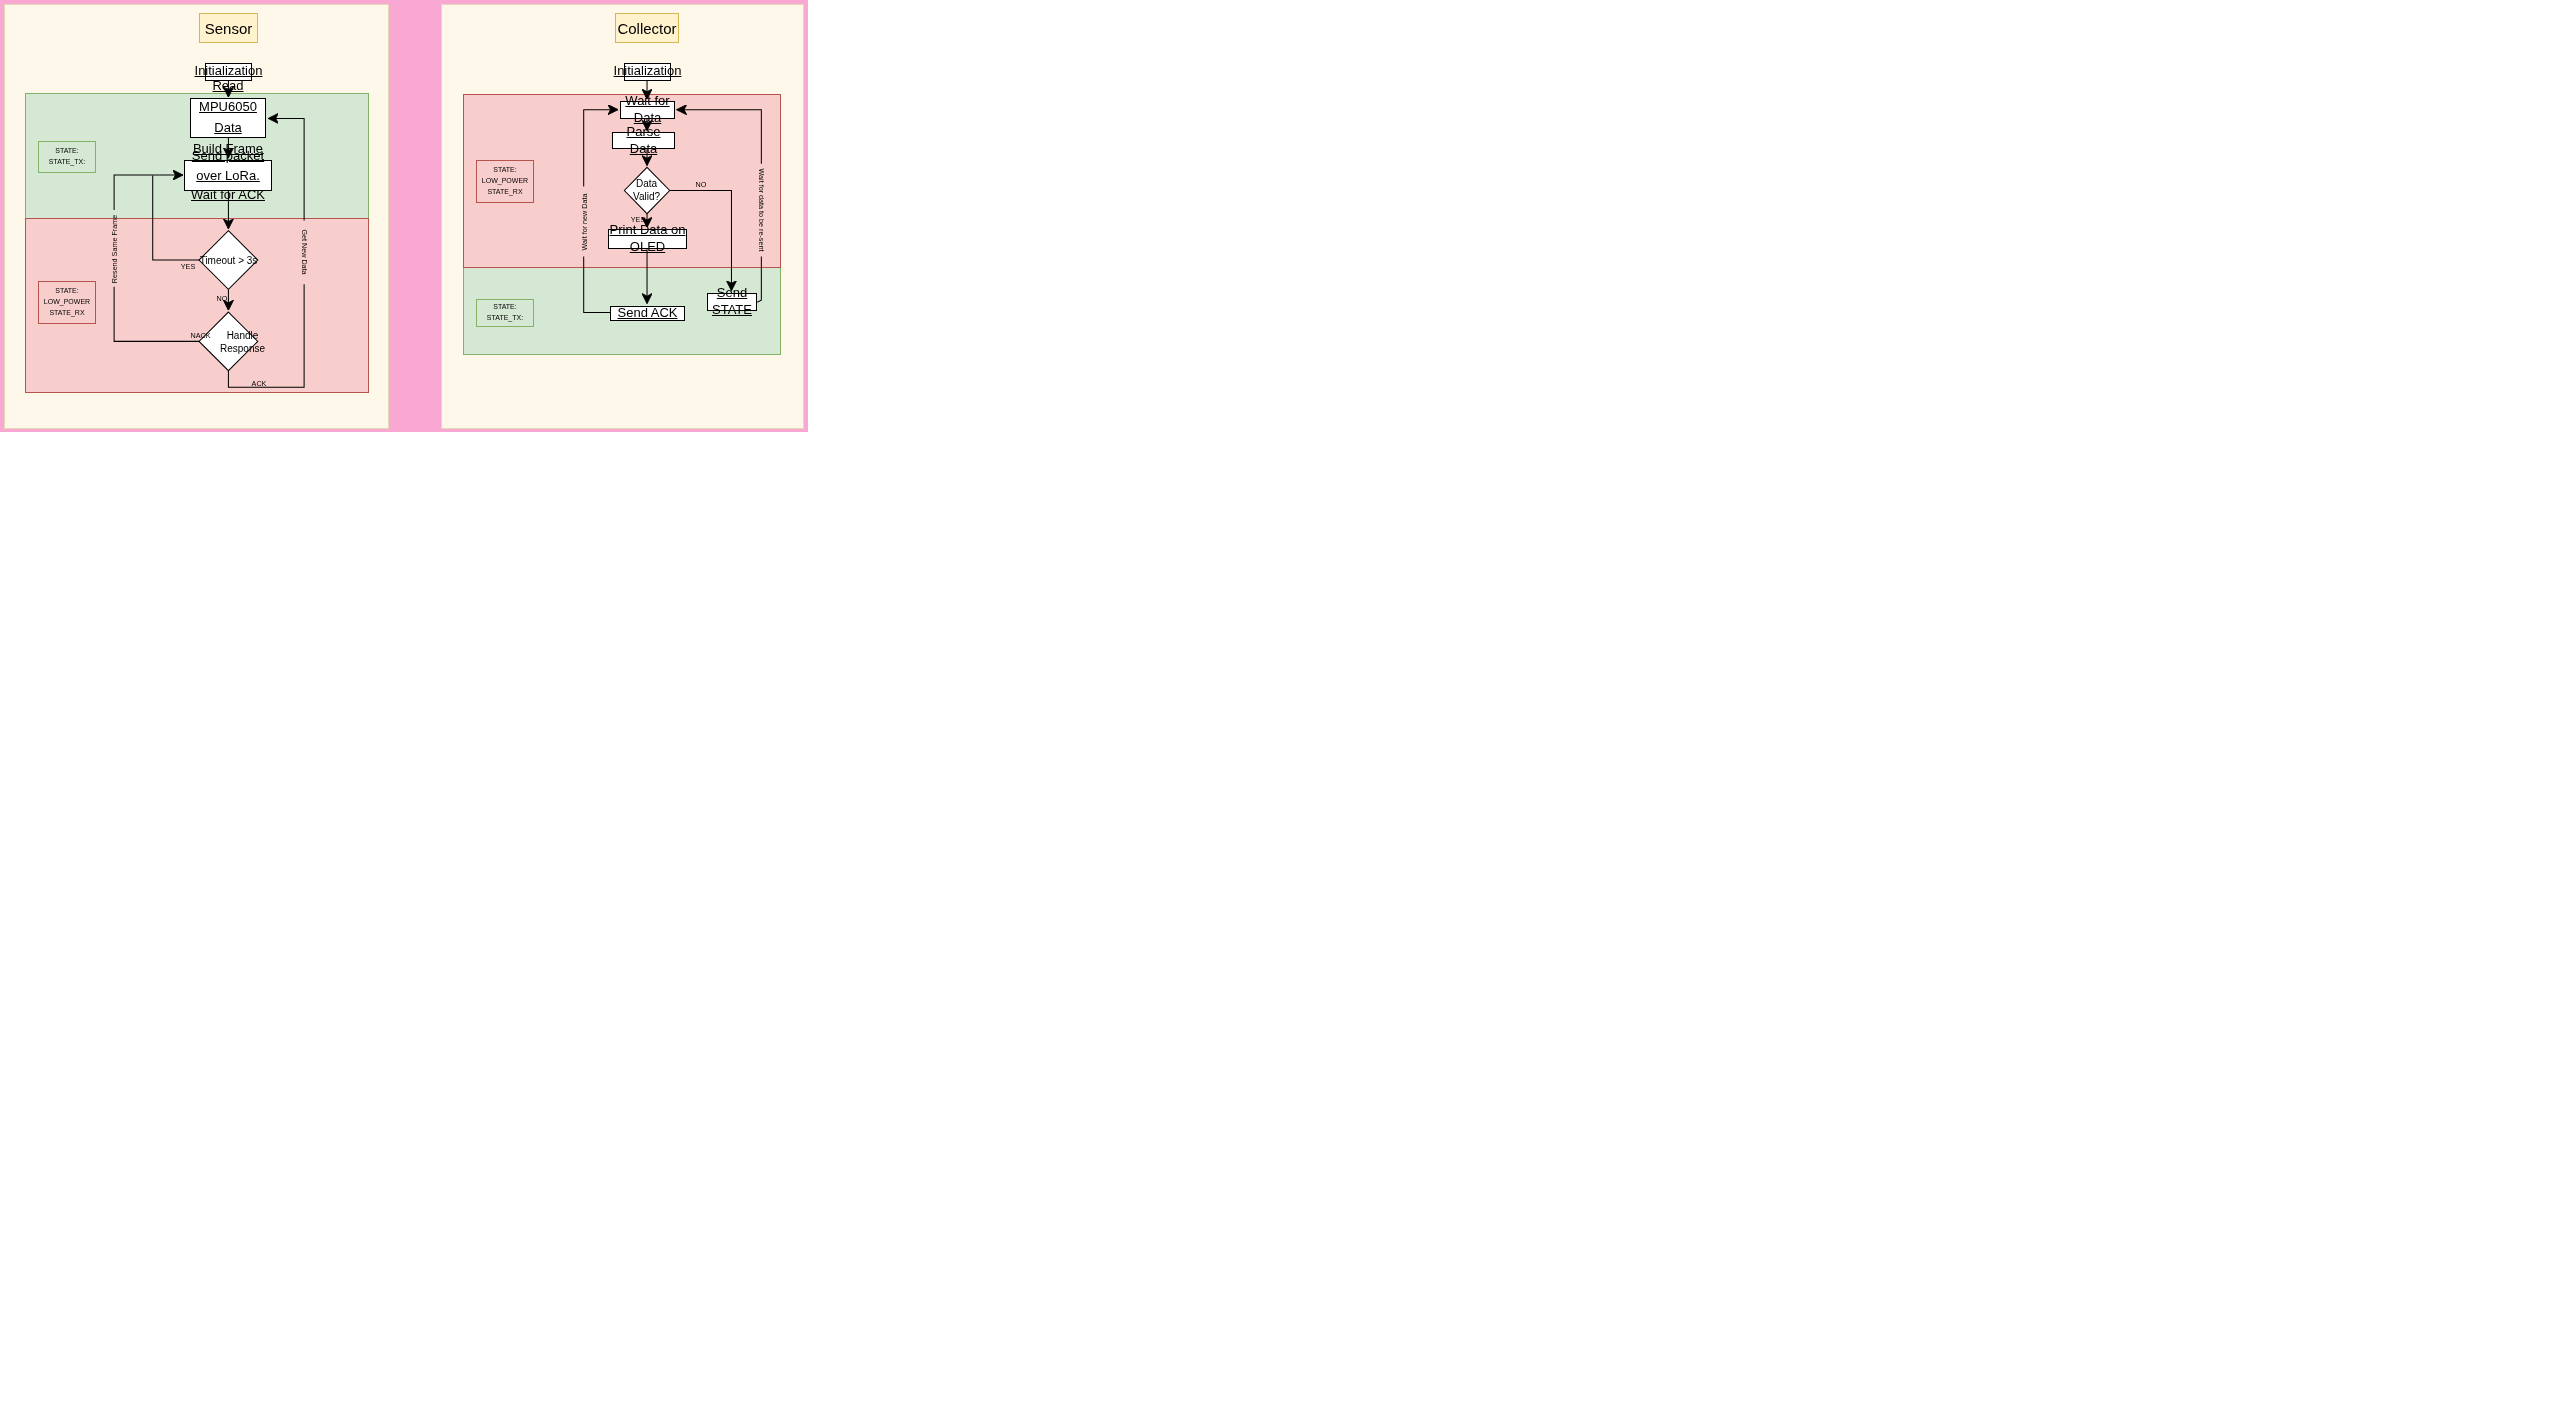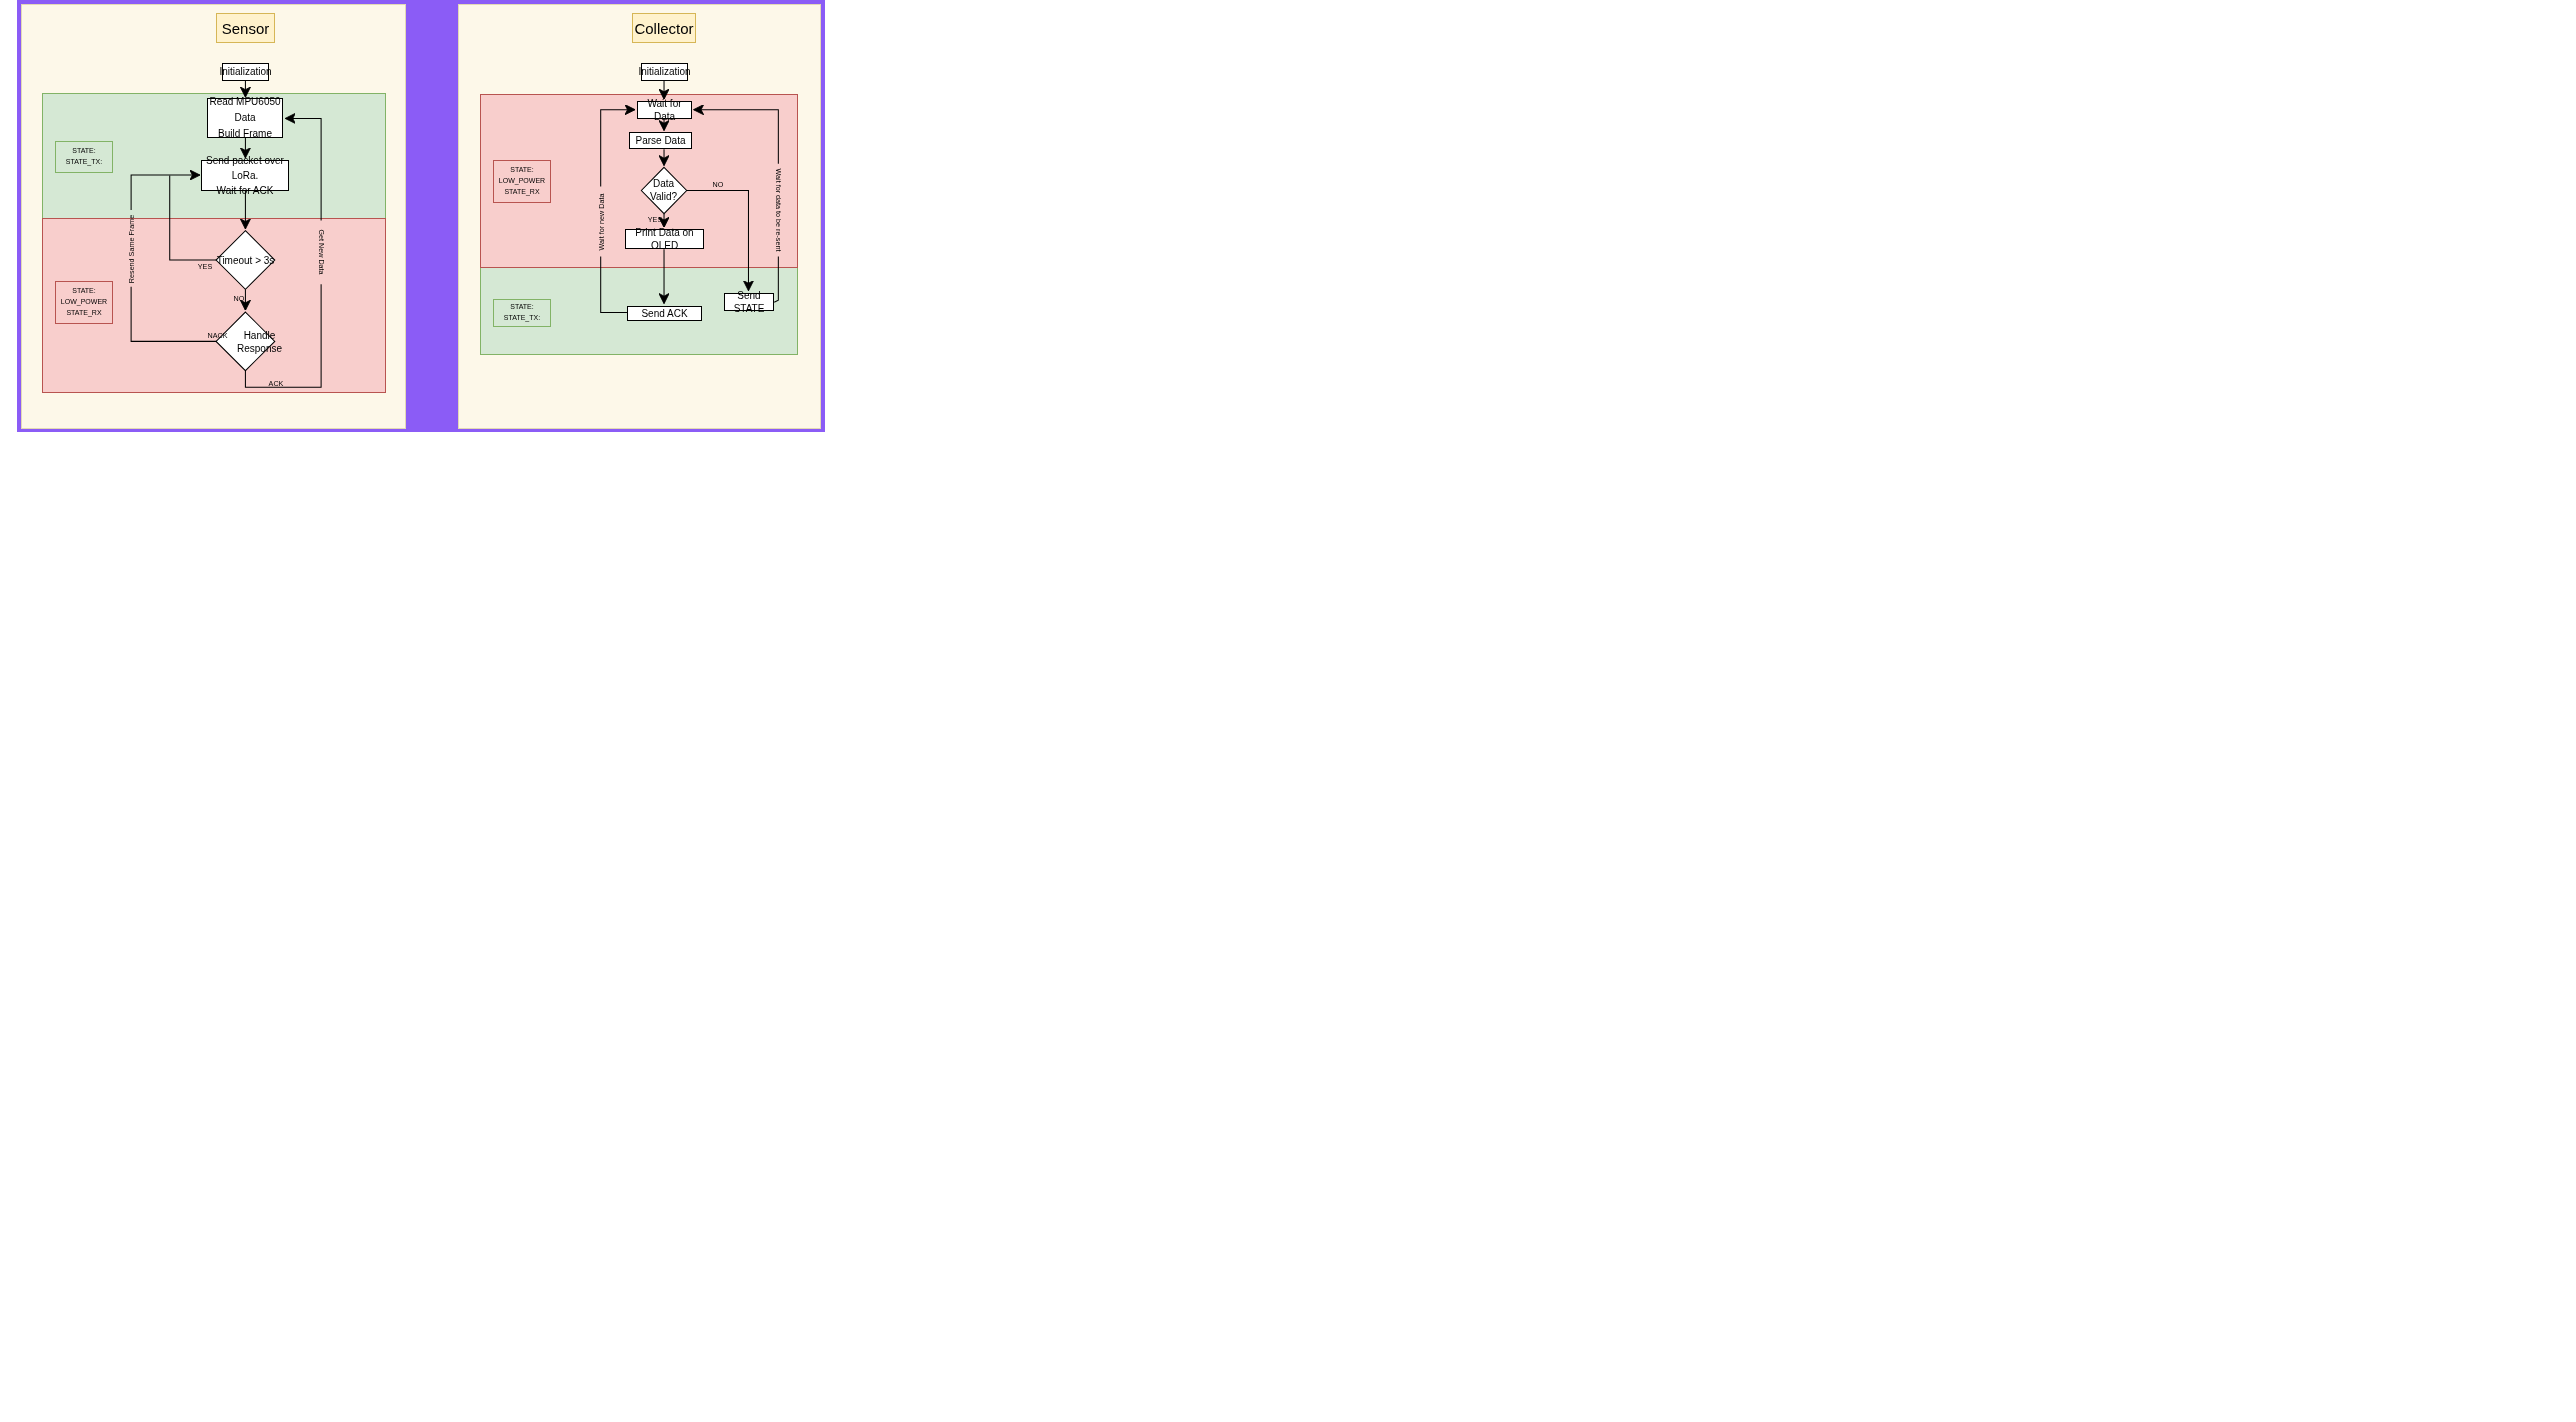--- a/index.html
+++ b/index.html
@@ -1,17 +1,17 @@
 <!DOCTYPE html>
 <html style="--panel_bg: #FDF8E9; --panel_border: #E3D9B5; --title_bg: #FFF2CC; --title_border: #D6B656; --green_bg: #D5E8D4; --green_border: #82B366; --red_bg: #F8CECC; --red_border: #B85450; --node_bg: #FFFFFF; --line: #000000;font-size:8.2px"><head>
 <meta charset="utf-8">
 <style>
   html, body { margin: 0; padding: 0; background: #ffffff; }
   body { font-family: "Liberation Sans", sans-serif; color: #000; }
-  .canvas { position: relative; width: 808px; height: 432px; background: #8b5cf6; overflow: hidden; margin-left: 17px; }
+  .canvas { position: relative; width: 808px; height: 432px; background: #f9a8d4; overflow: hidden; }
 
   .panel {
     position: absolute; box-sizing: border-box;
     background: var(--panel_bg); border: 1px solid var(--panel_border);
     z-index: 0;
   }
   .region { position: absolute; box-sizing: border-box; z-index: 1; }
   .region.green { background: var(--green_bg); border: 0.8px solid var(--green_border); }
   .region.pink  { background: var(--red_bg);   border: 0.8px solid var(--red_border); }
 
@@ -21,21 +21,21 @@
   .title-box {
     position: absolute; box-sizing: border-box; z-index: 3;
     background: var(--title_bg); border: 1px solid var(--title_border);
     display: flex; align-items: center; justify-content: center;
     font-size: 15px; white-space: pre-line; text-align: center;
   }
   .node {
     position: absolute; box-sizing: border-box; z-index: 3;
     background: var(--node_bg); border: 1px solid var(--line);
     display: flex; align-items: center; justify-content: center;
-    font-size: 10px; line-height: 1.3; white-space: pre-line; text-align: center;
+    font-size: 13px; line-height: 1.3; white-space: pre-line; text-align: center; text-decoration: underline;
   }
   .diamond-label {
     position: absolute; box-sizing: border-box; z-index: 3;
     display: flex; align-items: center; justify-content: center;
     font-size: 10px; line-height: 1.3; white-space: pre-line; text-align: center;
     background: transparent; pointer-events: none;
   }
   .state-label {
     position: absolute; box-sizing: border-box; z-index: 3;
     display: flex; align-items: center; justify-content: center;

